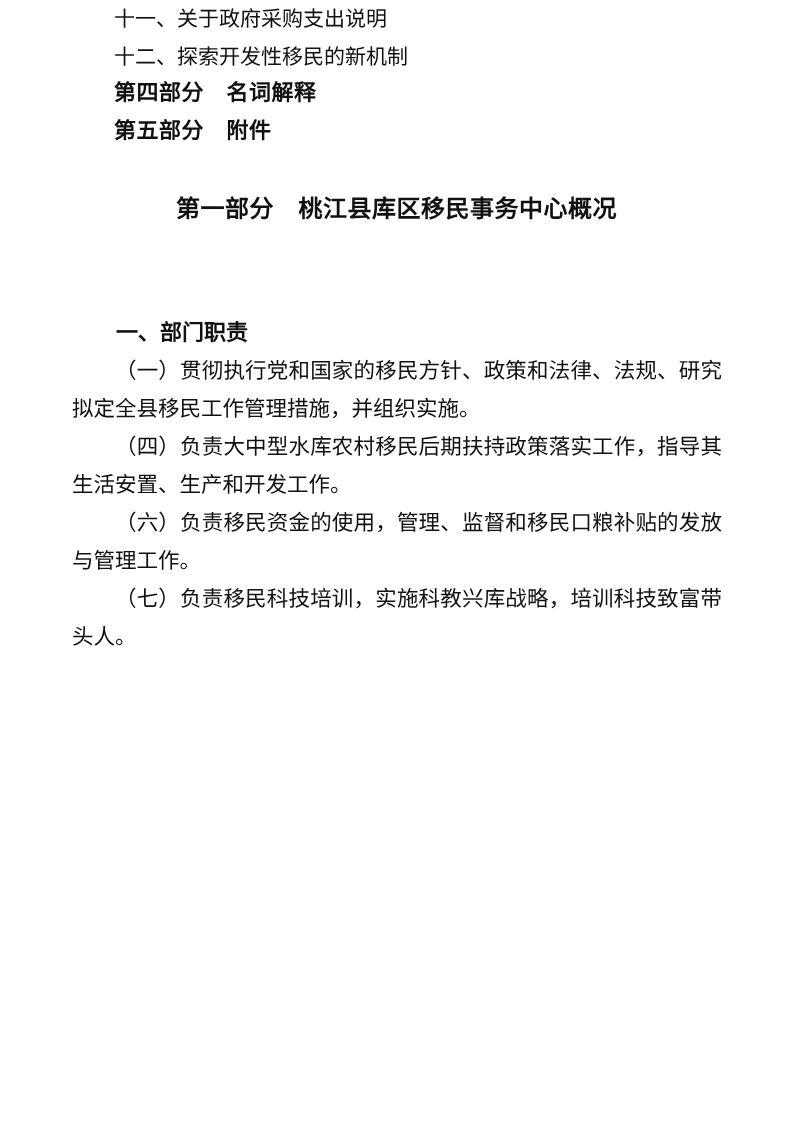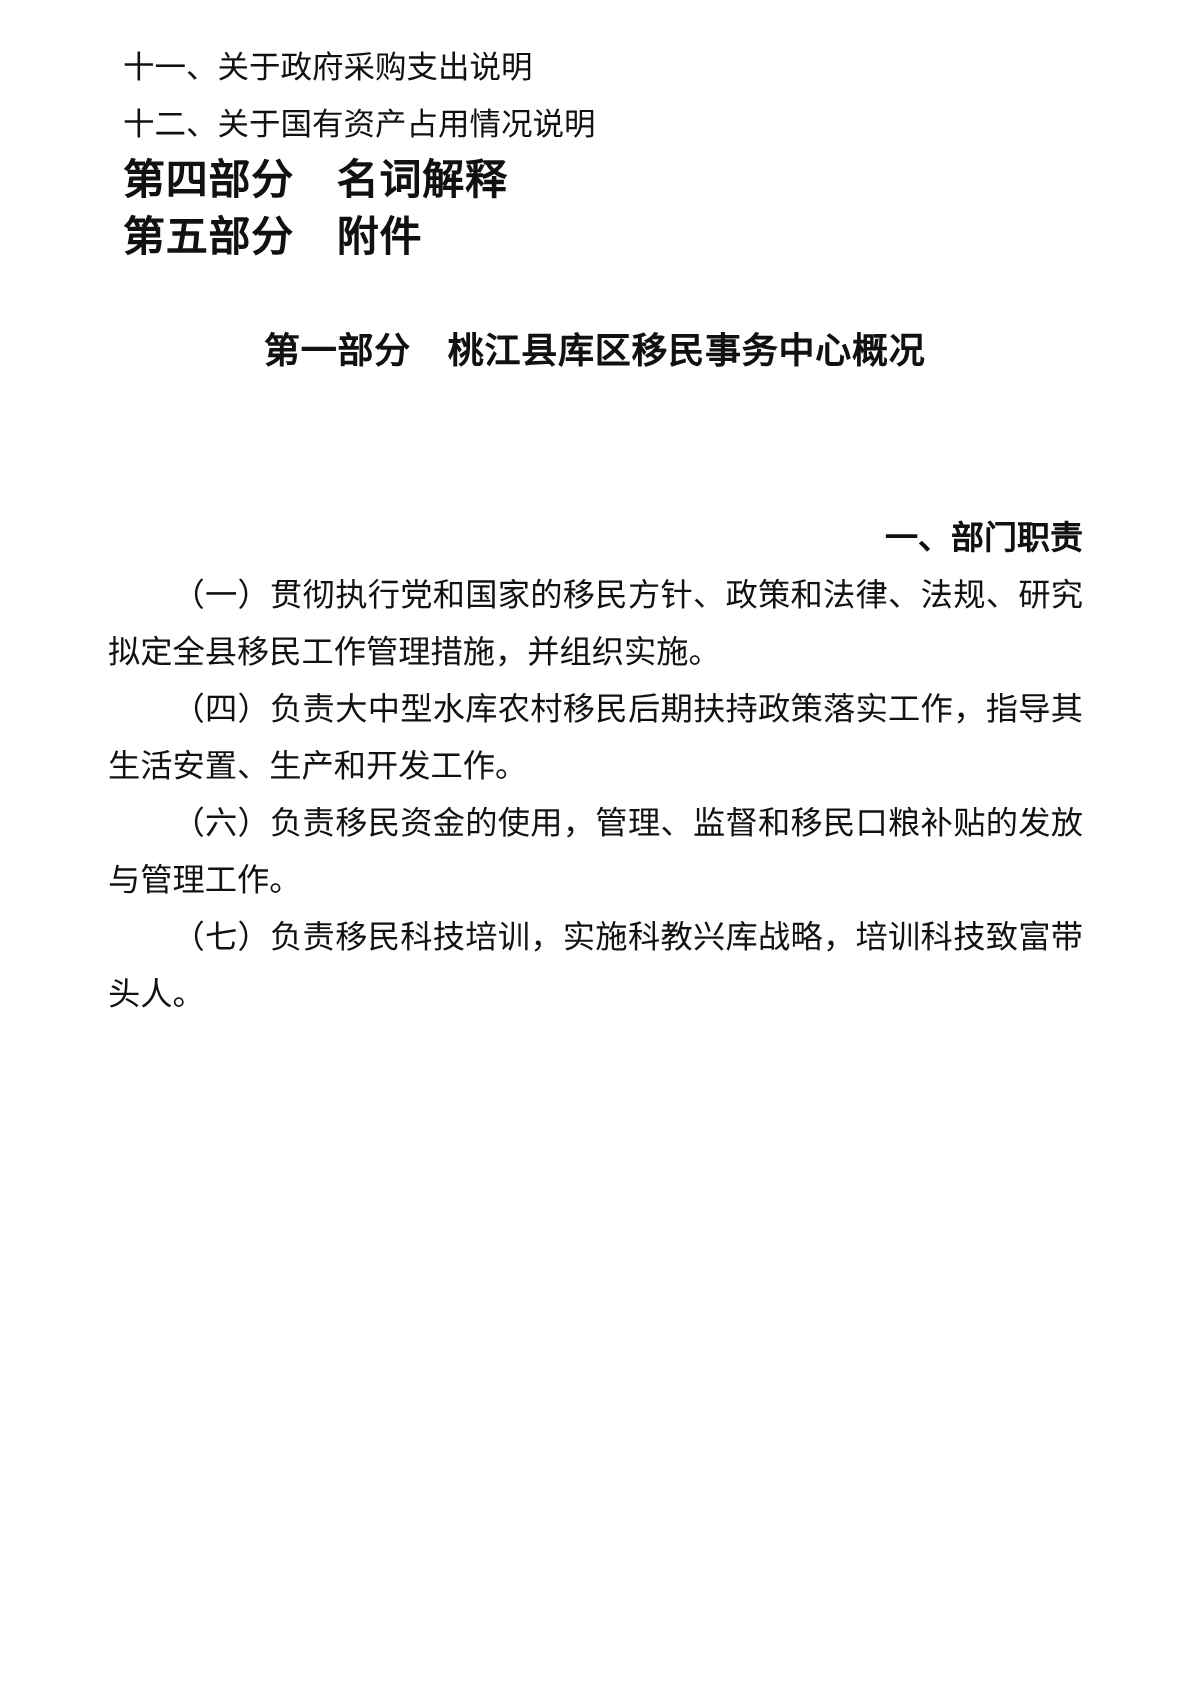--- a/index.html
+++ b/index.html
@@ -12,34 +12,33 @@
     width: 793px;
     height: 1122px;
     background: #ffffff;
     color: #111111;
     font-family: "Liberation Serif", "DejaVu Serif", serif;
     overflow: hidden;
     box-sizing: border-box;
   }
   
   .toc {
-    padding-top: 26px;
-    margin-left: 82px;
+    margin-left: 114px;
     margin-right: 60px;
   }
   .toc p {
     margin: 0;
     font-size: 21px;
     line-height: 38px;
     white-space: nowrap;
   }
   .toc .toc-section {
-    font-family: Liberation Serif, serif;
+    font-family: Liberation Mono, monospace;
     font-weight: 700;
-    font-size: 28px;
+    font-size: 22px;
     letter-spacing: 0.5px;
   }
   
   .part-heading {
     margin: 39px 0 0 0;
     text-align: center;
     font-family: "Liberation Sans", "DejaVu Sans", sans-serif;
     font-weight: 700;
     font-size: 24px;
     line-height: 36px;
@@ -53,35 +52,35 @@
     text-align: justify;
     text-justify: inter-character;
   }
   .sub-heading {
     margin: 0;
     text-indent: 2em;
     font-family: "Liberation Sans", "DejaVu Sans", sans-serif;
     font-weight: 700;
     font-size: 22px;
     line-height: 38px;
-    text-align: right;
+    text-align: left;
   }
   .body-block p.para {
     margin: 0;
     text-indent: 2em;
   }
 </style>
 </head>
 <body>
 
 <div class="page">
 
   <div class="toc">
     <p class="toc-item">十一、关于政府采购支出说明</p>
-    <p class="toc-item">十二、关于国有资产占用情况说明</p>
+    <p class="toc-item">十二、探索开发性移民的新机制</p>
     <p class="toc-section">第四部分　名词解释</p>
     <p class="toc-section">第五部分　附件</p>
   </div>
 
   <h1 class="part-heading">第一部分　桃江县库区移民事务中心概况</h1>
 
   <div class="body-block">
     <h2 class="sub-heading">一、部门职责</h2>
     <p class="para">（一）贯彻执行党和国家的移民方针、政策和法律、法规、研究拟定全县移民工作管理措施，并组织实施。</p>
     <p class="para">（四）负责大中型水库农村移民后期扶持政策落实工作，指导其生活安置、生产和开发工作。</p>

